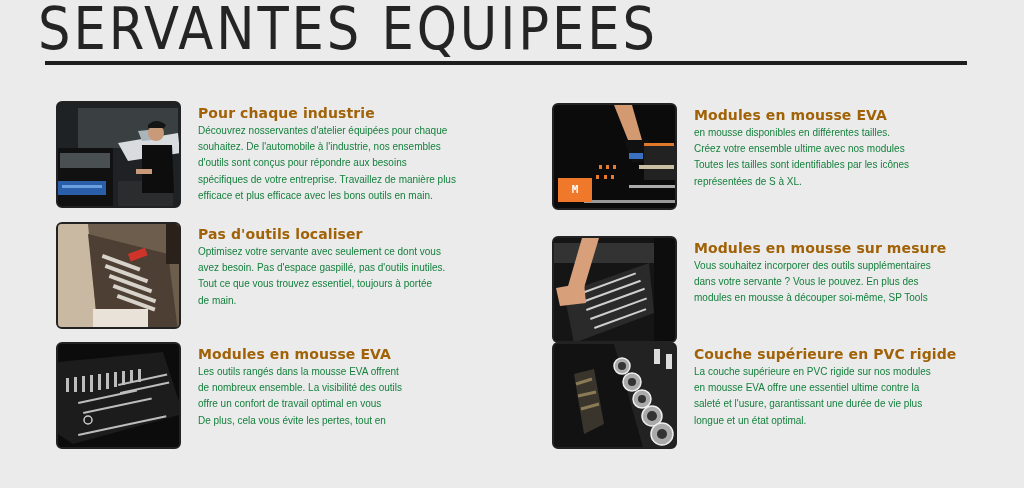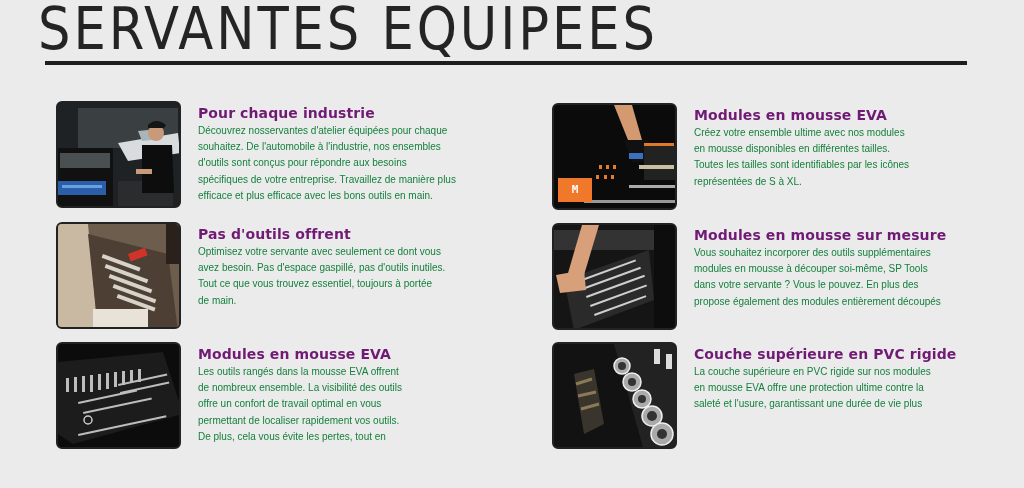--- a/index.html
+++ b/index.html
@@ -29,21 +29,21 @@
     }
     .thumb {
       position: absolute; left: 0; top: 0; width: 125px; height: 107px;
       border-radius: 6px; overflow: hidden;
       border: 2px solid #222;
       background: #151515;
     }
     .card-title {
       position: absolute; left: 142px; top: 4px;
       font-family: "DejaVu Sans", sans-serif;
-      font-weight: bold; font-size: 14px; color: #701a75;
+      font-weight: bold; font-size: 14px; color: #a16207;
       white-space: nowrap; letter-spacing: 0.1px;
     }
     .card-body {
       position: absolute; left: 142px; top: 22px; width: 330px;
       font-family: "Liberation Sans", sans-serif;
       font-size: 10px; line-height: 16.2px; color: #15803d;
     }
     .card-body span { display: block; white-space: nowrap; }
     .badge-m {
       position: absolute; left: 4px; top: 73px; width: 34px; height: 24px;
@@ -97,21 +97,21 @@
           <rect x="48" y="40" width="45" height="4" transform="rotate(20 48 40)"></rect>
           <rect x="52" y="50" width="45" height="4" transform="rotate(20 52 50)"></rect>
           <rect x="56" y="60" width="45" height="4" transform="rotate(20 56 60)"></rect>
           <rect x="60" y="70" width="40" height="4" transform="rotate(20 60 70)"></rect>
         </g>
         <rect x="70" y="30" width="18" height="8" fill="#d0332a" transform="rotate(-20 70 30)"></rect>
         <rect x="35" y="85" width="55" height="22" fill="#e8e2d8"></rect>
         <rect x="108" y="0" width="17" height="40" fill="#2a211b"></rect>
       </svg>
     </div>
-    <div class="card-title">Pas d'outils offrent</div>
+    <div class="card-title">Pas d'outils localiser</div>
     <div class="card-body">
       <span>Optimisez votre servante avec seulement ce dont vous</span>
       <span>avez besoin. Pas d'espace gaspillé, pas d'outils inutiles.</span>
       <span>Tout ce que vous trouvez essentiel, toujours à portée</span>
       <span>de main.</span>
     </div>
   </div>
 
   <div class="card" style="left:56px; top:342px;">
     <div class="thumb">
@@ -136,21 +136,20 @@
           <rect x="20" y="90" width="90" height="2" transform="rotate(-12 20 90)"></rect>
         </g>
         <circle cx="30" cy="76" r="4" fill="none" stroke="#ccc" stroke-width="1.5"></circle>
       </svg>
     </div>
     <div class="card-title">Modules en mousse EVA</div>
     <div class="card-body">
       <span>Les outils rangés dans la mousse EVA offrent</span>
       <span>de nombreux ensemble. La visibilité des outils</span>
       <span>offre un confort de travail optimal en vous</span>
-      <span>permettant de localiser rapidement vos outils.</span>
       <span>De plus, cela vous évite les pertes, tout en</span>
     </div>
   </div>
 
   <div class="card" style="left:552px; top:103px;">
     <div class="thumb">
       <svg width="125" height="107" viewBox="0 0 125 107">
         <rect width="125" height="107" fill="#0b0b0b"></rect>
         <path d="M60 0 L78 0 L88 35 L76 40 Z" fill="#d39a72"></path>
         <path d="M70 35 L95 35 L100 55 L78 58 Z" fill="#111"></path>
@@ -166,51 +165,50 @@
           <rect x="50" y="70" width="3" height="4"></rect>
             <rect x="57" y="70" width="3" height="4"></rect>
         </g>
         <rect x="75" y="80" width="50" height="3" fill="#aaa"></rect>
         <rect x="30" y="95" width="95" height="3" fill="#999"></rect>
       </svg>
       <div class="badge-m">M</div>
     </div>
     <div class="card-title">Modules en mousse EVA</div>
     <div class="card-body">
+      <span>en mousse disponibles en différentes tailles.</span>
       <span>Créez votre ensemble ultime avec nos modules</span>
-      <span>en mousse disponibles en différentes tailles.</span>
       <span>Toutes les tailles sont identifiables par les icônes</span>
       <span>représentées de S à XL.</span>
     </div>
   </div>
 
-  <div class="card" style="left:552px; top:223px;">
+  <div class="card" style="left:552px; top:236px;">
     <div class="thumb">
       <svg width="125" height="107" viewBox="0 0 125 107">
         <rect width="125" height="107" fill="#151515"></rect>
         <rect x="0" y="5" width="100" height="20" fill="#333"></rect>
         <path d="M10 55 L95 25 L100 75 L20 105 Z" fill="#2a2a2a"></path>
         <g fill="#cfcfcf">
           <rect x="25" y="55" width="60" height="2" transform="rotate(-20 25 55)"></rect>
           <rect x="28" y="63" width="62" height="2" transform="rotate(-20 28 63)"></rect>
           <rect x="32" y="71" width="62" height="2" transform="rotate(-20 32 71)"></rect>
           <rect x="36" y="80" width="60" height="2" transform="rotate(-20 36 80)"></rect>
           <rect x="40" y="89" width="55" height="2" transform="rotate(-20 40 89)"></rect>
         </g>
         <path d="M28 0 L45 0 L30 50 L12 55 Z" fill="#d8a07a"></path>
         <path d="M2 50 L30 45 L32 65 L6 68 Z" fill="#d8a07a"></path>
         <rect x="100" y="0" width="25" height="107" fill="#0d0d0d"></rect>
       </svg>
     </div>
     <div class="card-title">Modules en mousse sur mesure</div>
     <div class="card-body">
       <span>Vous souhaitez incorporer des outils supplémentaires</span>
+      <span>dans votre servante ? Vous le pouvez. En plus des</span>
       <span>modules en mousse à découper soi-même, SP Tools</span>
-      <span>dans votre servante ? Vous le pouvez. En plus des</span>
-      <span>propose également des modules entièrement découpés</span>
     </div>
   </div>
 
   <div class="card" style="left:552px; top:342px;">
     <div class="thumb">
       <svg width="125" height="107" viewBox="0 0 125 107">
         <rect width="125" height="107" fill="#121212"></rect>
         <path d="M60 0 L125 0 L125 107 L90 107 Z" fill="#222"></path>
         <g fill="#aaa" stroke="#eee" stroke-width="1.5">
           <circle cx="68" cy="22" r="8"></circle>
@@ -228,17 +226,18 @@
         </g>
         <path d="M20 30 L40 25 L50 80 L30 90 Z" fill="#3a352c"></path>
         <path d="M22 40 L38 35 M24 52 L42 48 M27 65 L45 60" stroke="#8a7a55" stroke-width="3"></path>
         <rect x="100" y="5" width="6" height="15" fill="#ddd"></rect>
         <rect x="112" y="10" width="6" height="15" fill="#ddd"></rect>
       </svg>
     </div>
     <div class="card-title">Couche supérieure en PVC rigide</div>
     <div class="card-body">
       <span>La couche supérieure en PVC rigide sur nos modules</span>
-      <span>en mousse EVA offre une protection ultime contre la</span>
+      <span>en mousse EVA offre une essentiel ultime contre la</span>
       <span>saleté et l'usure, garantissant une durée de vie plus</span>
+      <span>longue et un état optimal.</span>
     </div>
   </div>
 </div>
 
 </body></html>

